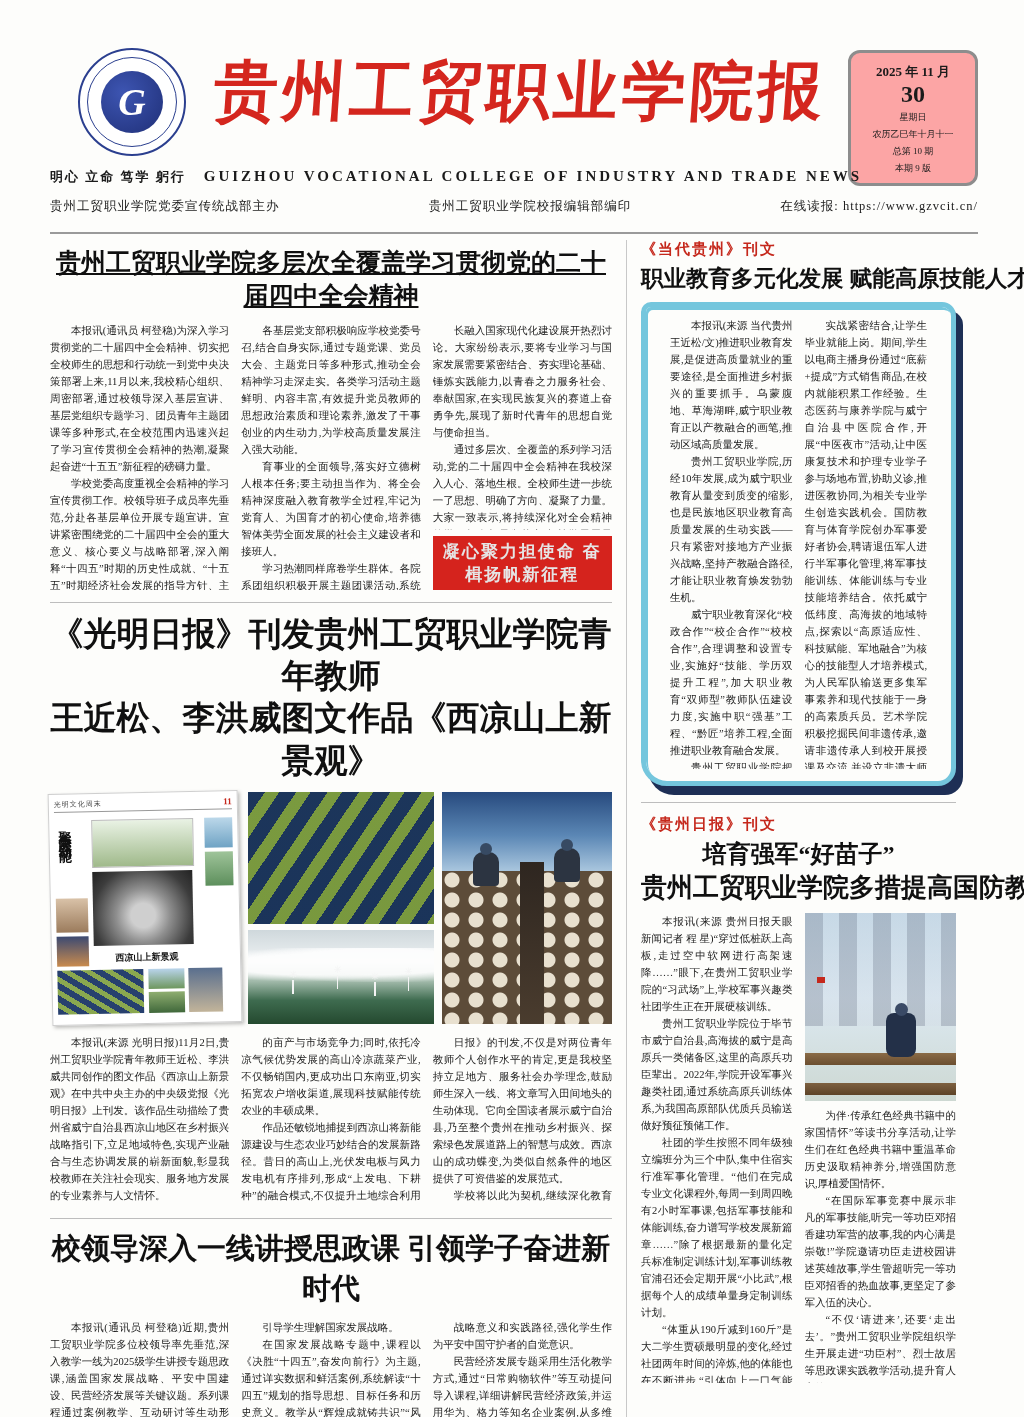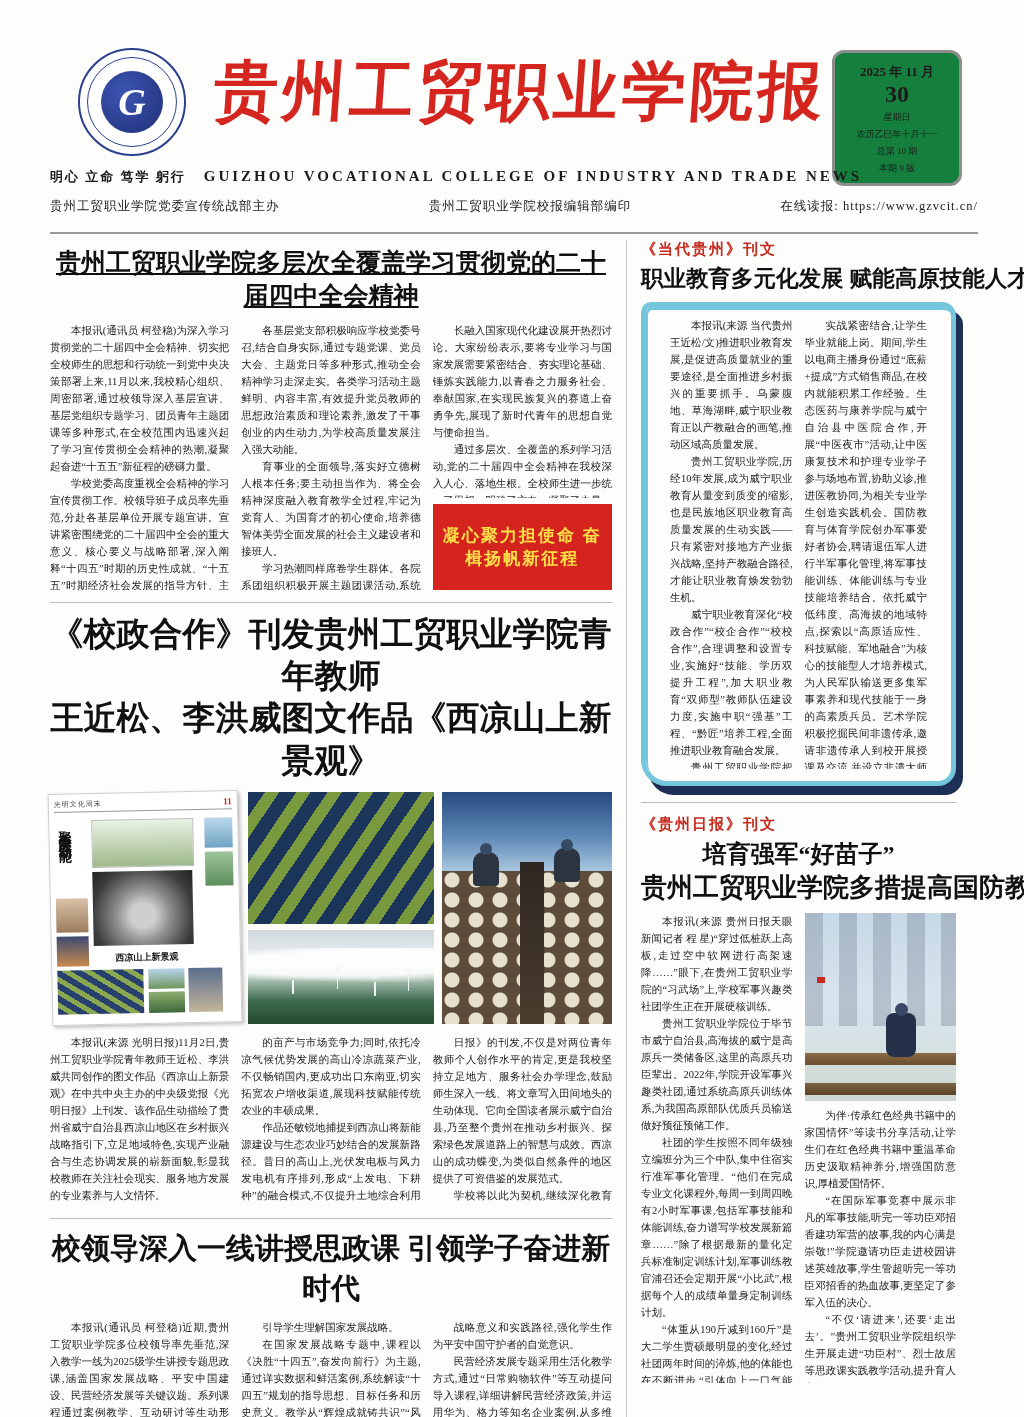--- a/index.html
+++ b/index.html
@@ -11,22 +11,22 @@
   .hdr{position:relative;height:196px;border-bottom:2px solid #9a9a9a;}
   .logo{position:absolute;left:28px;top:12px;width:104px;height:104px;border-radius:50%;
         border:2px solid #2b3f8f;display:flex;align-items:center;justify-content:center;background:#fff;}
   .logo .ring{width:88px;height:88px;border-radius:50%;border:1px solid #2b3f8f;display:flex;align-items:center;justify-content:center;}
   .logo .core{width:62px;height:62px;border-radius:50%;background:radial-gradient(circle at 35% 35%,#3d55b2,#1f2f77);
         color:#fff;font-family:"Liberation Serif",serif;font-style:italic;font-weight:bold;font-size:38px;
         display:flex;align-items:center;justify-content:center;}
   .masthead{position:absolute;left:150px;top:8px;width:640px;text-align:center;color:#d4261e;
         font-weight:bold;font-size:64px;line-height:1.5;letter-spacing:4px;transform:skewX(-4deg);
         font-family:"Liberation Serif",serif;}
-  .datebox{position:absolute;right:16px;top:14px;width:112px;border:3px solid #8d8d8d;border-radius:12px;
-        padding:10px 6px 8px;text-align:center;background:#15803d;}
+  .datebox{position:absolute;right:0;top:14px;width:112px;border:3px solid #8d8d8d;border-radius:12px;
+        padding:10px 6px 8px;text-align:center;background:#fca5a5;}
   .datebox .ym{font-size:13px;font-weight:bold;}
   .datebox .d{font-size:24px;font-weight:bold;line-height:1.1;}
   .datebox .row{font-size:9px;margin-top:4px;}
   .subline{position:absolute;left:0;top:132px;width:100%;display:flex;align-items:baseline;gap:18px;}
   .motto{font-size:13px;font-weight:bold;letter-spacing:2px;white-space:nowrap;}
   .engname{font-size:15px;font-weight:bold;letter-spacing:3px;font-family:"Liberation Serif",serif;white-space:nowrap;}
   .pubrow{position:absolute;left:0;top:162px;width:100%;display:flex;justify-content:space-between;font-size:12.5px;letter-spacing:1px;}
 
   
   .main{display:grid;grid-template-columns:576px 330px;column-gap:0;margin-top:6px;}
@@ -35,22 +35,22 @@
 
   .hl-sans{font-family:"Liberation Sans",sans-serif;font-weight:bold;color:#101010;text-align:center;}
   .hl-serif{font-family:"Liberation Serif",serif;font-weight:bold;color:#101010;text-align:center;}
   .kan{color:#c5281c;font-weight:bold;font-size:15px;letter-spacing:2px;}
 
   .cols3{display:flex;gap:12px;}
   .cols2{display:flex;gap:12px;}
   .col{flex:1;min-width:0;display:flex;flex-direction:column;}
   .ptext{flex:1;overflow:hidden;}
   p.bp{margin:0;text-indent:2em;text-align:justify;font-size:10.5px;line-height:1.62;}
-  .banner{background:#d5231d;color:#fde047;font-family:"Liberation Sans",sans-serif;font-weight:bold;
-          font-size:17px;text-align:center;padding:20px 2px;letter-spacing:2px;margin-top:6px;}
+  .banner{background:#d5231d;color:#e5e5e5;font-family:"Liberation Sans",sans-serif;font-weight:bold;
+          font-size:17px;text-align:center;padding:4px 2px;letter-spacing:2px;margin-top:6px;}
   .hdiv{border:none;border-top:1px solid #bdbdbd;margin:12px 0 10px;}
 
   
   .strip{display:flex;gap:8px;margin:10px 0 10px;height:232px;}
   .clip{width:178px;background:#fff;border:1px solid #cfcfcf;box-shadow:2px 2px 4px rgba(0,0,0,.25);
         transform:rotate(-1.2deg);position:relative;overflow:hidden;padding:5px;}
   .clip .chead{display:flex;justify-content:space-between;align-items:center;border-bottom:1px solid #999;padding-bottom:2px;}
   .clip .cm{font-size:7px;color:#444;letter-spacing:1px;}
   .clip .pn{font-size:9px;color:#c5281c;font-weight:bold;}
   .clip .vhead{position:absolute;left:6px;top:26px;writing-mode:vertical-rl;font-weight:bold;font-size:13px;letter-spacing:3px;color:#111;}
@@ -162,21 +162,21 @@
                   <p class="bp">通过多层次、全覆盖的系列学习活动,党的二十届四中全会精神在我校深入人心、落地生根。全校师生进一步统一了思想、明确了方向、凝聚了力量。大家一致表示,将持续深化对全会精神的学习领会与贯彻落实,坚持学思用贯通、知信行统一,将学习成效切实转化为推动学校事业高质量发展的务实举措,以更加昂扬的斗志和务实的作风,奋力谱写学校发展新篇章。</p>
               </div>
               <div class="banner">凝心聚力担使命  奋楫扬帆新征程</div>
             </div>
           </div>
         </div>
 
         <hr class="hdiv">
 
         <div>
-          <div class="hl-serif" style="font-size:33px;line-height:1.28;">《校政合作》刊发贵州工贸职业学院青年教师</div>
+          <div class="hl-serif" style="font-size:33px;line-height:1.28;">《光明日报》刊发贵州工贸职业学院青年教师</div>
           <div class="hl-serif" style="font-size:33px;line-height:1.28;">王近松、李洪威图文作品《西凉山上新景观》</div>
 
           <div class="strip">
             <div class="clip">
               <div class="chead">
                 <span class="cm">光明文化周末</span>
                 <span class="pn">11</span>
               </div>
               <div class="vhead">聚焦湾区新动能</div>
               <div class="tp1"></div>

